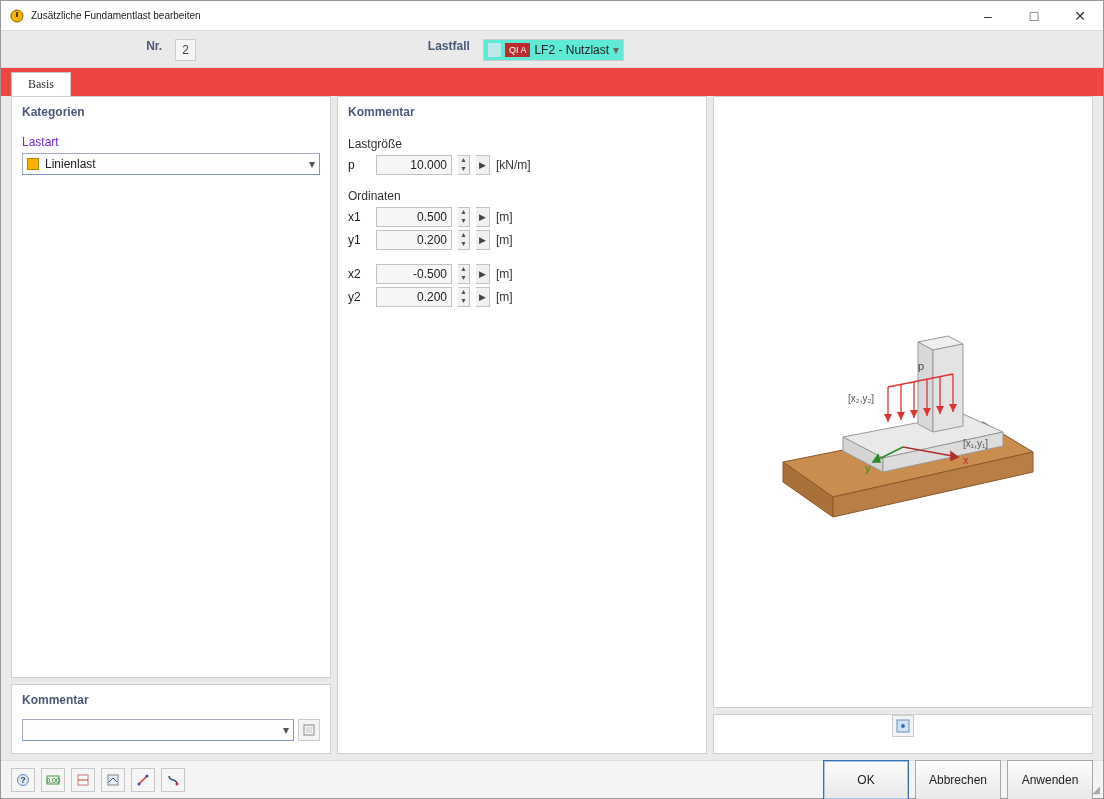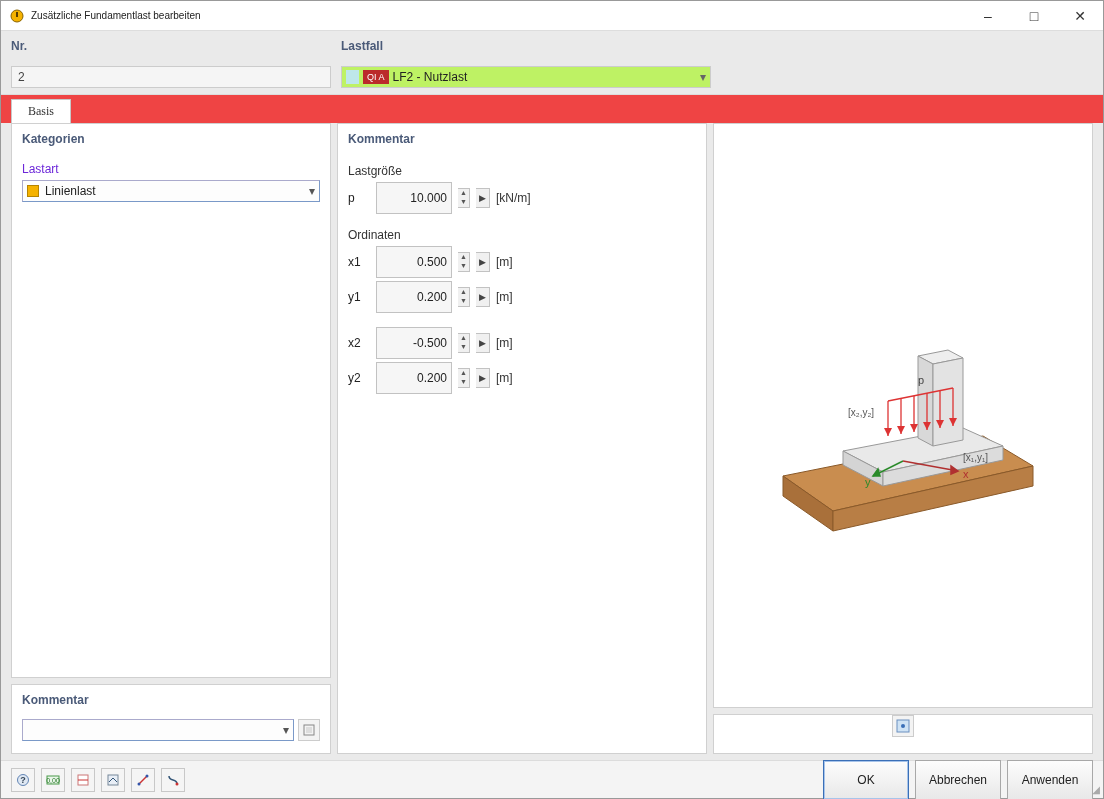--- a/index.html
+++ b/index.html
@@ -4,27 +4,27 @@
 <style>
   html,body{margin:0;padding:0;font-family:"Segoe UI",Tahoma,sans-serif;font-size:12px;color:#222;background:#fff;}
   *{box-sizing:border-box;}
   .window{width:1104px;height:799px;border:1px solid #999;display:flex;flex-direction:column;background:#fff;}
   .titlebar{height:30px;display:flex;align-items:center;padding:0 0 0 8px;background:#fff;border-bottom:1px solid #ddd;}
   .titlebar .icon{width:16px;height:16px;margin-right:6px;}
   .titlebar .title{flex:1;font-size:10px;}
   .winbtns{display:flex;height:100%;}
   .winbtn{width:46px;display:flex;align-items:center;justify-content:center;font-size:14px;color:#333;}
   .topfields{display:flex;gap:10px;padding:8px 10px 6px 10px;background:#eaeaea;border-bottom:1px solid #dcdcdc;}
-  .fieldgroup{display:flex;flex-direction:column;gap:13px;justify-content:center;}
+  .fieldgroup{display:flex;gap:13px;justify-content:center;}
   .fg-nr{width:320px;}
   .fg-lf{width:370px;}
   .fg-assign{flex:1;}
   .fieldlabel{font-weight:bold;color:#4a5a78;font-size:12px;}
   .textinput{height:22px;border:1px solid #ccc;background:#f5f5f5;padding:0 6px;display:flex;align-items:center;color:#444;}
-  .lf-select{height:22px;border:1px solid #ccc;background:#bef264;display:flex;align-items:center;padding:0 4px;gap:4px;}
+  .lf-select{height:22px;border:1px solid #ccc;background:#5eead4;display:flex;align-items:center;padding:0 4px;gap:4px;}
   .lf-select .chev{margin-left:auto;color:#666;}
   .badge{font-size:9px;padding:0 4px;height:14px;display:flex;align-items:center;color:#fff;}
   .badge.a{background:#bee7ea;color:#bee7ea;} 
   .badge.b{background:#bb2b2b;}
   .assignrow{display:flex;gap:2px;}
   .assignrow .textinput{flex:1;}
   .iconbtn{width:22px;height:22px;border:1px solid #ccc;background:#f3f3f3;display:flex;align-items:center;justify-content:center;}
 
   .tabs{display:flex;background:#ef4444;padding:4px 10px 0 10px;font-family:Liberation Serif, serif;}
   .tab{padding:4px 16px;border:1px solid #c8c8c8;border-bottom:none;background:#fff;font-size:12px;color:#333;border-radius:0;}
@@ -39,21 +39,21 @@
   .row{display:flex;align-items:center;gap:8px;margin:4px 0;}
   .row .lbl{color:#6d28d9;}
   .combo{flex:1;height:22px;border:1px solid #7a99c8;border-top-color:#aac;border-left-color:#aac;background:#fdfdfd;display:flex;align-items:center;padding:0 4px;}
   .combo .sw{width:12px;height:12px;background:#f5b200;border:1px solid #b78400;margin-right:6px;}
   .combo .chev{margin-left:auto;color:#555;}
   .parampanel{height:100%;}
   .parambody{padding:6px 10px;}
   .subhead{margin:6px 0 4px 0;color:#333;}
   .paramrow{display:flex;align-items:center;gap:6px;margin:3px 0;}
   .paramrow .plbl{width:22px;}
-  .numinput{width:76px;height:32px;border:1px solid #c2c2c2;background:#f6f6f6;text-align:right;padding:0 4px;display:flex;align-items:center;justify-content:flex-end;}
+  .numinput{width:76px;height:20px;border:1px solid #c2c2c2;background:#f6f6f6;text-align:right;padding:0 4px;display:flex;align-items:center;justify-content:flex-end;}
   .spin{width:12px;height:20px;border:1px solid #c2c2c2;border-left:none;background:#f0f0f0;display:flex;flex-direction:column;}
   .spin div{flex:1;font-size:7px;line-height:7px;text-align:center;color:#555;}
   .tri{width:14px;height:20px;display:flex;align-items:center;justify-content:center;font-size:9px;color:#444;border:1px solid #c2c2c2;border-left:none;background:#f0f0f0;}
   .unit{color:#333;}
   .commentpanel{height:70px;}
   .commentbody{padding:6px 10px;display:flex;gap:4px;align-items:center;}
   .commentbody .combo{max-width:460px;}
   .previewpanel{flex:1;display:flex;align-items:center;justify-content:center;}
   .previewtool{height:40px;display:flex;align-items:center;padding:0 10px;}
   .footer{height:38px;border-top:1px solid #dcdcdc;background:#f4f4f4;display:flex;align-items:center;padding:0 10px;gap:6px;}

